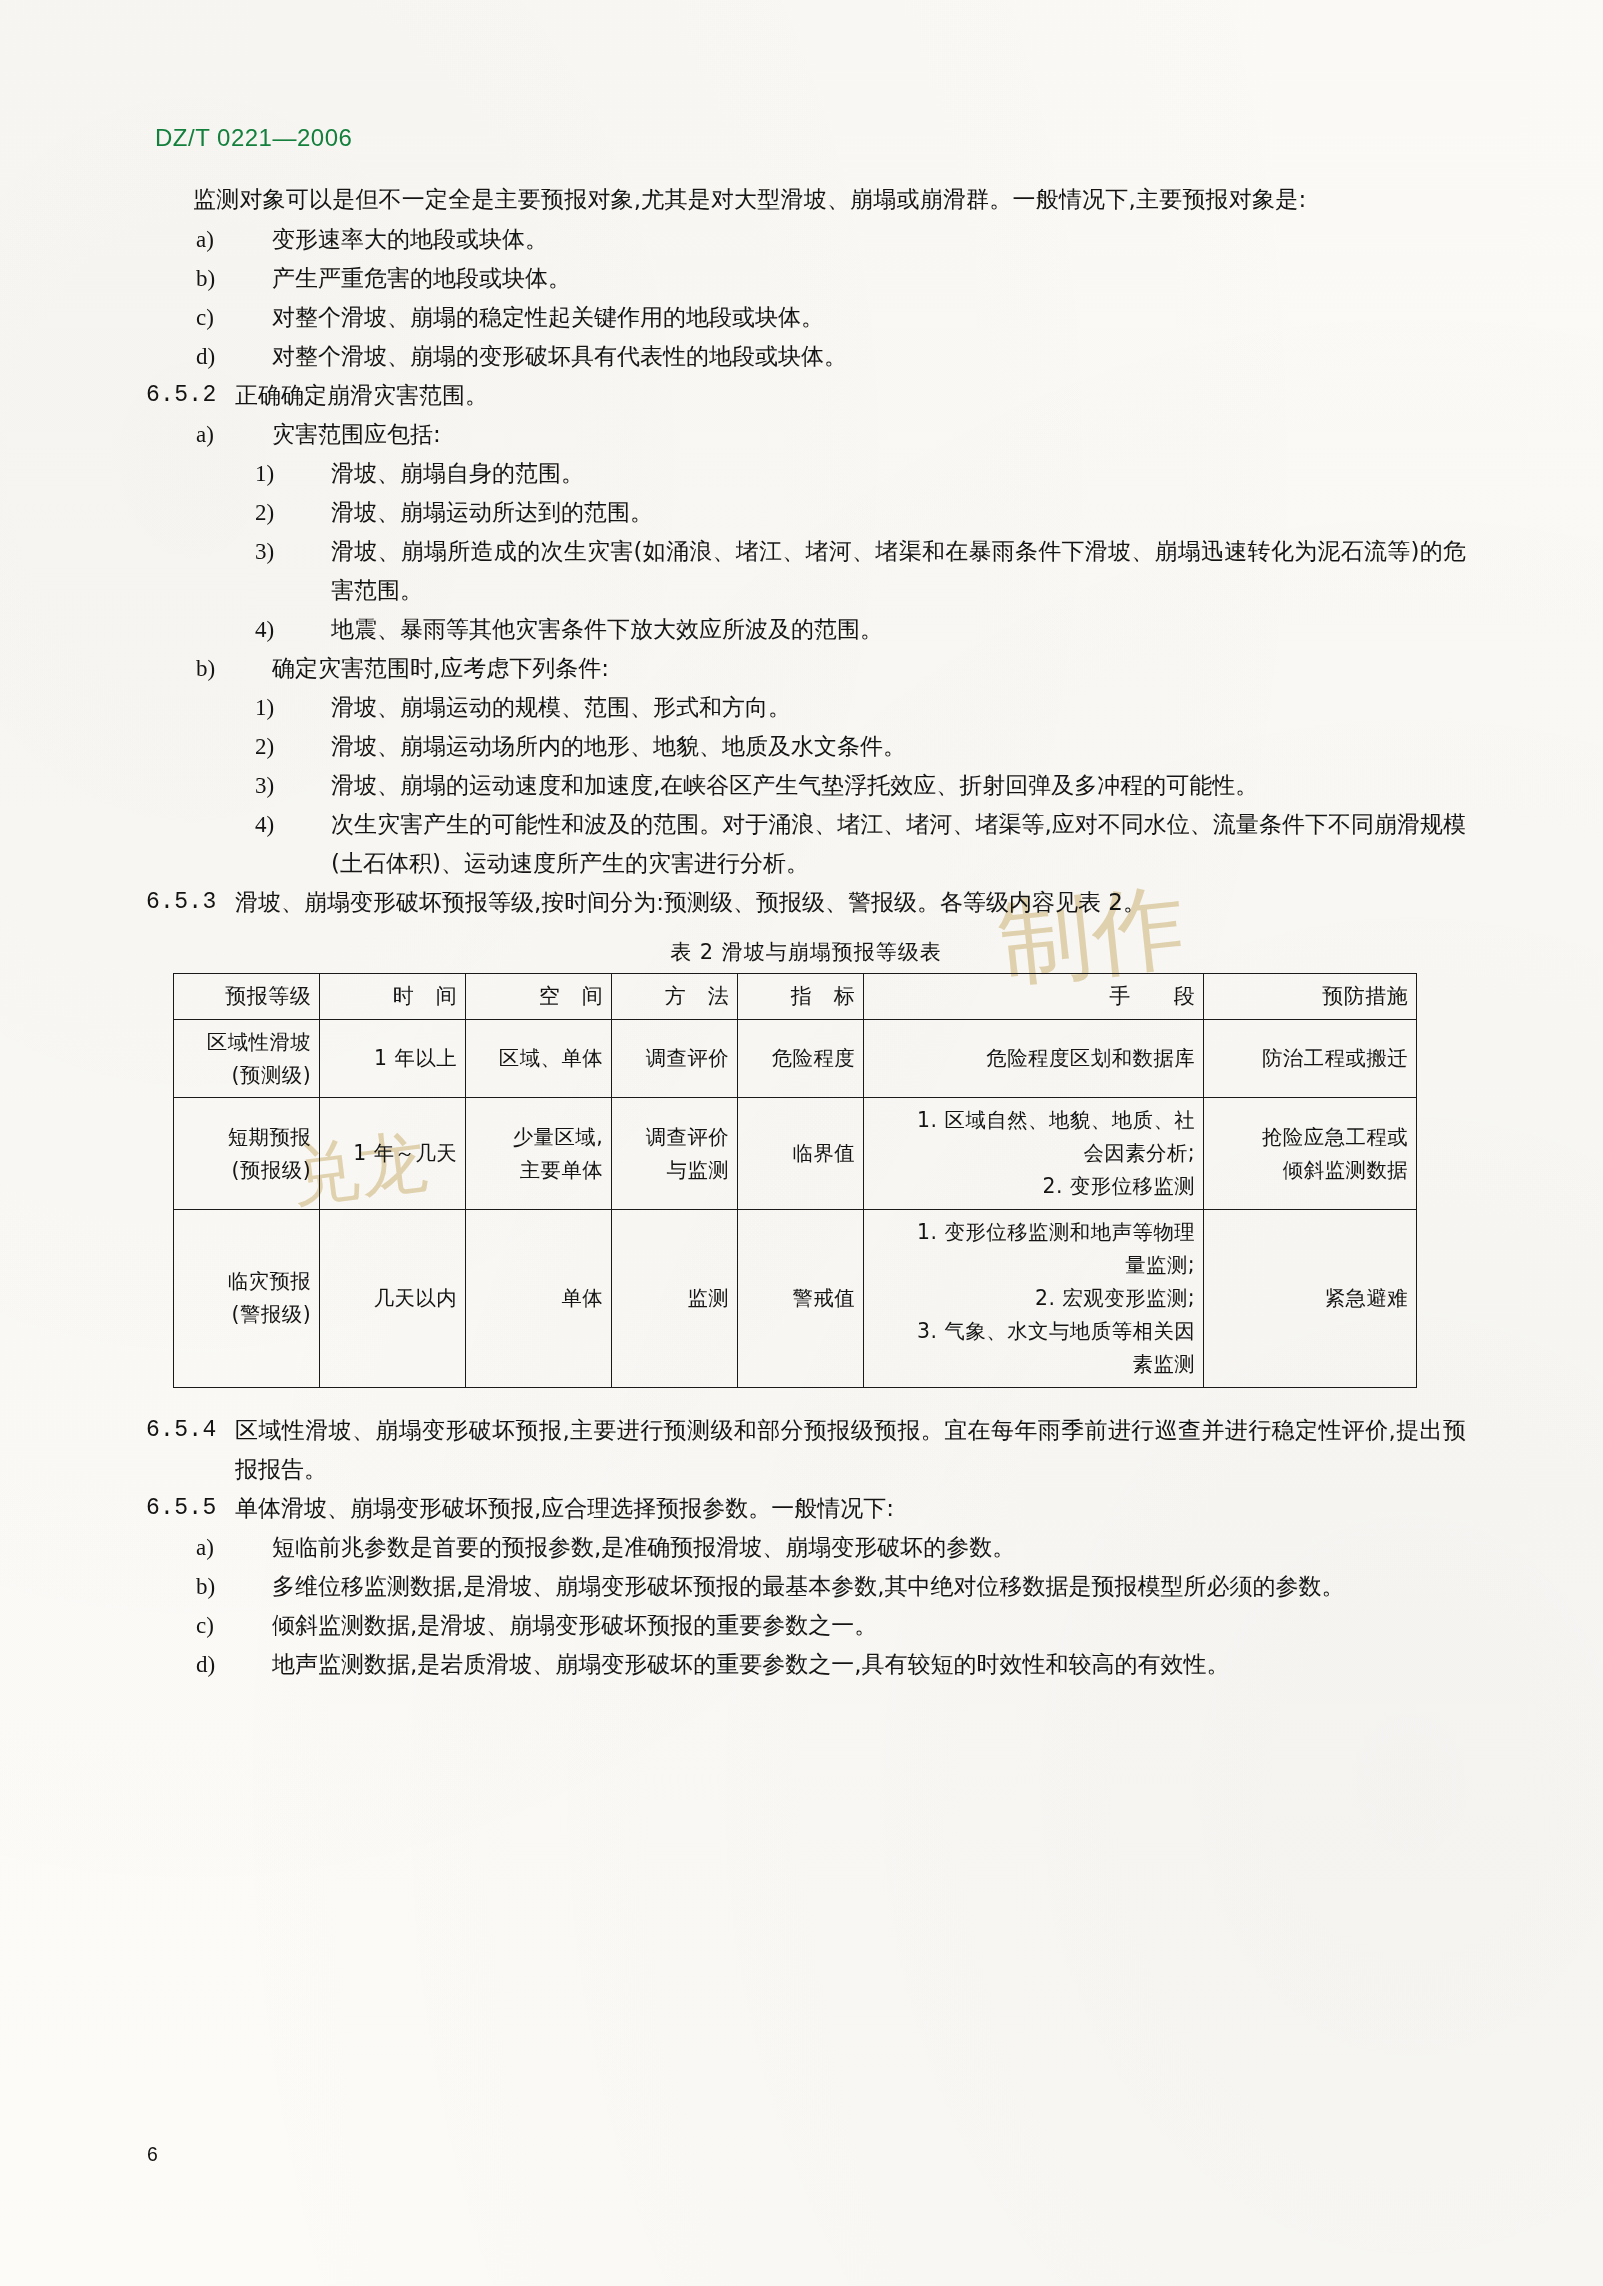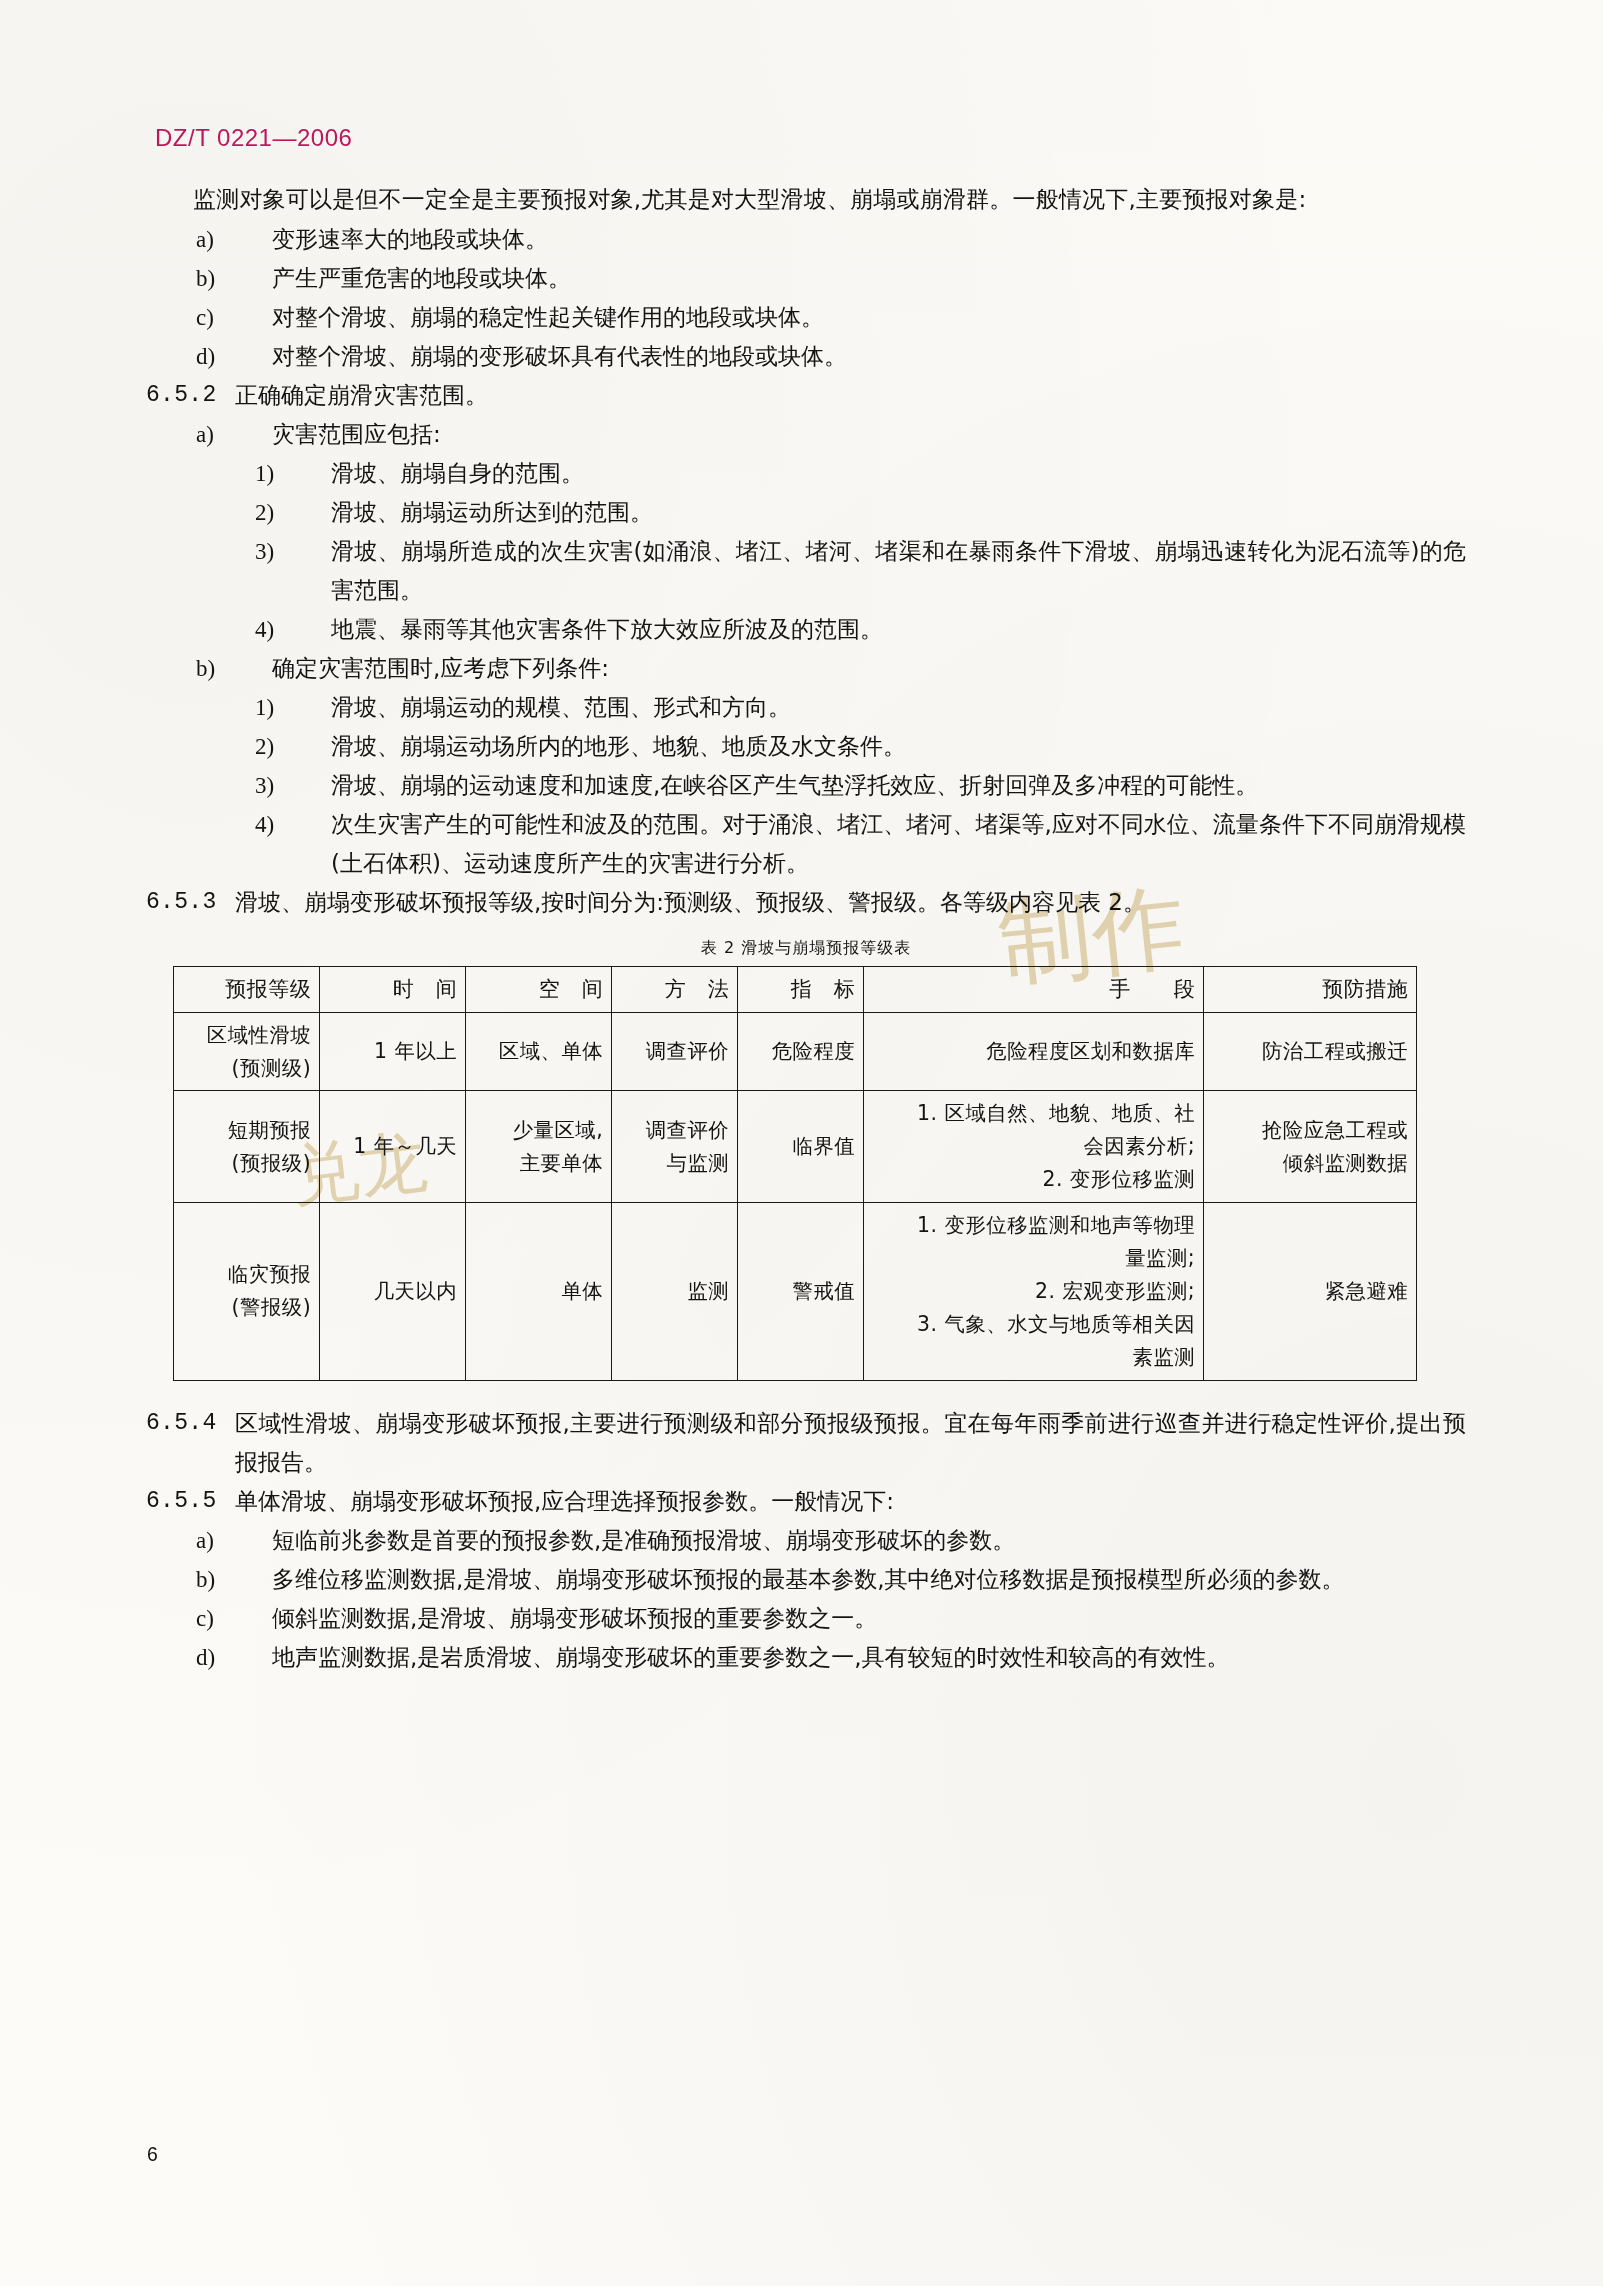--- a/index.html
+++ b/index.html
@@ -37,21 +37,21 @@
     top: 180px;
     width: 1320px;
   }
   .hdr {
     position: absolute;
     left: 155px;
     top: 124px;
     font-size: 24px;
     letter-spacing: 0.5px;
     font-family: "Liberation Sans", sans-serif;
-    color: #be185d;
+    color: #15803d;
   }
   .pg {
     position: absolute;
     left: 147px;
     top: 2143px;
     font-size: 19.4px;
     font-family: "Liberation Sans", sans-serif;
     color: #111;
   }
   p.para {
@@ -79,21 +79,21 @@
     letter-spacing: 0.3px;
   }
   .mark.a { width: 76px; padding-left: 50px; }
   .mark.n { width: 76px; padding-left: 109px; }
   .txt {
     flex: 1 1 auto;
     text-align: justify;
   }
   .tbl-title {
     text-align: center;
-    font-size: 16px;
+    font-size: 21px;
     margin: 15.5px 0 7.8px 0;
     letter-spacing: 1px;
   }
   table.t2 {
     border-collapse: collapse;
     width: 1242px;
     margin: 0 0 0 27px;
     font-size: 20.4px;
     table-layout: fixed;
   }

